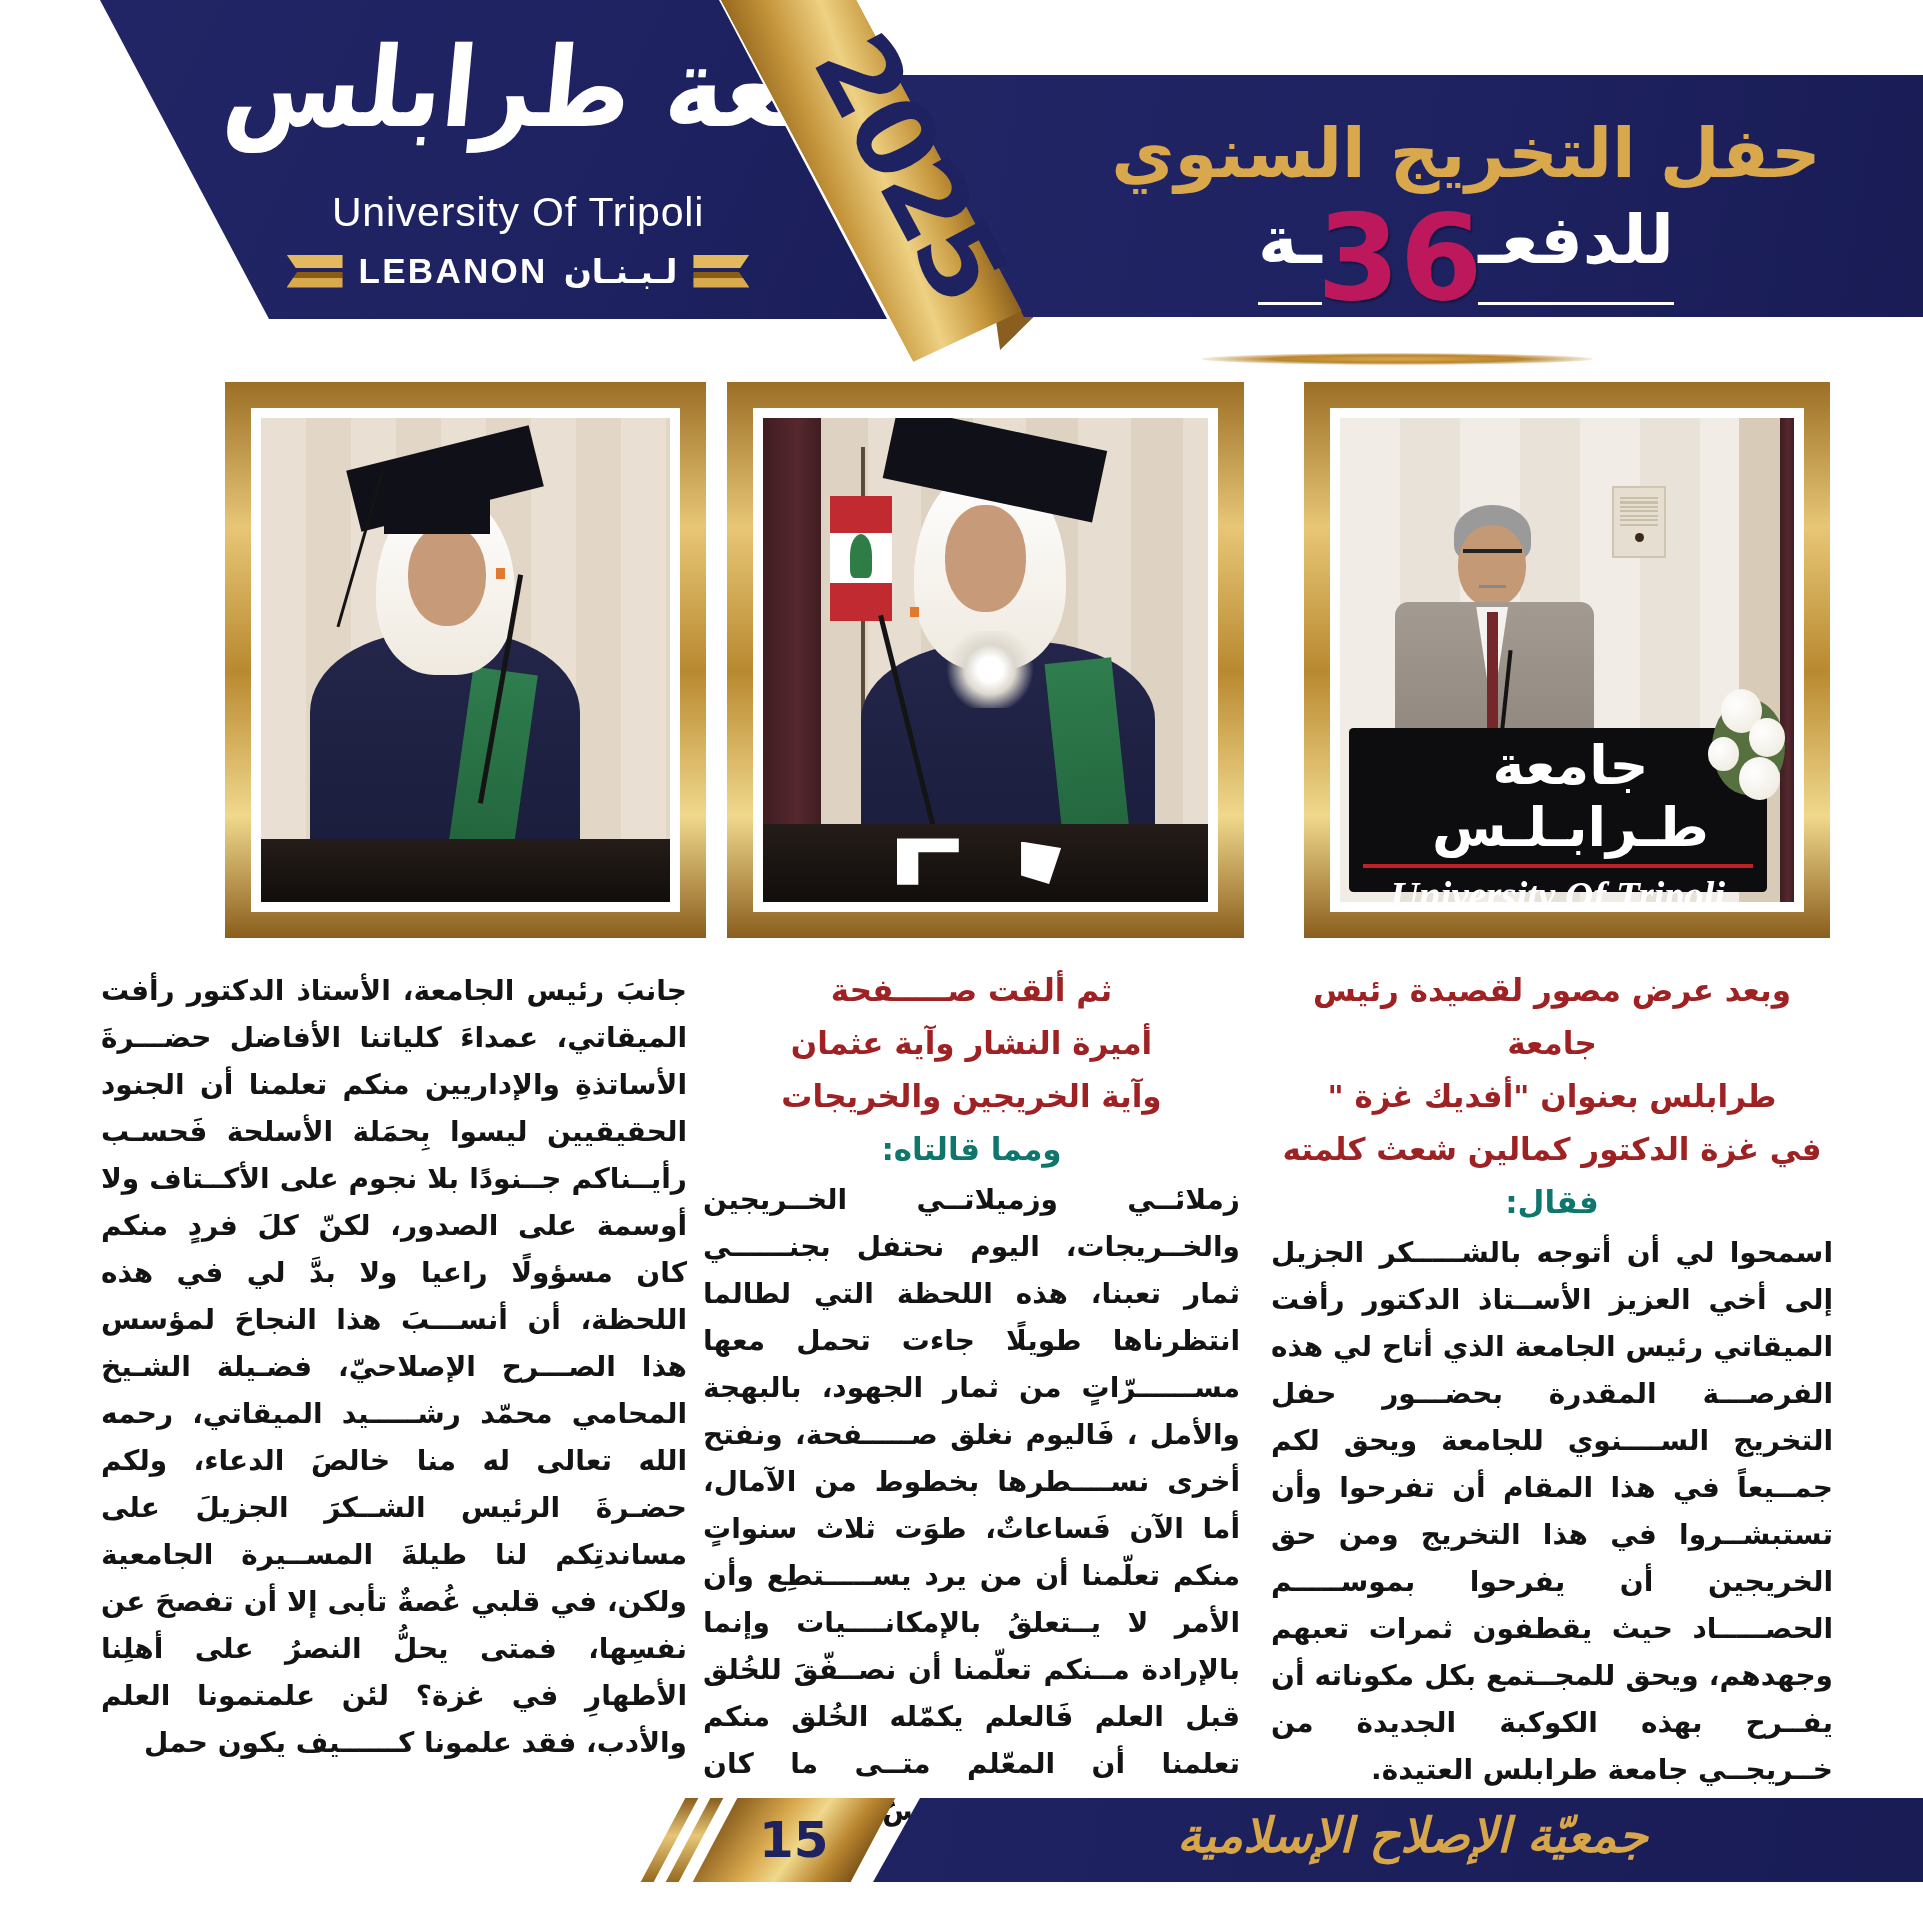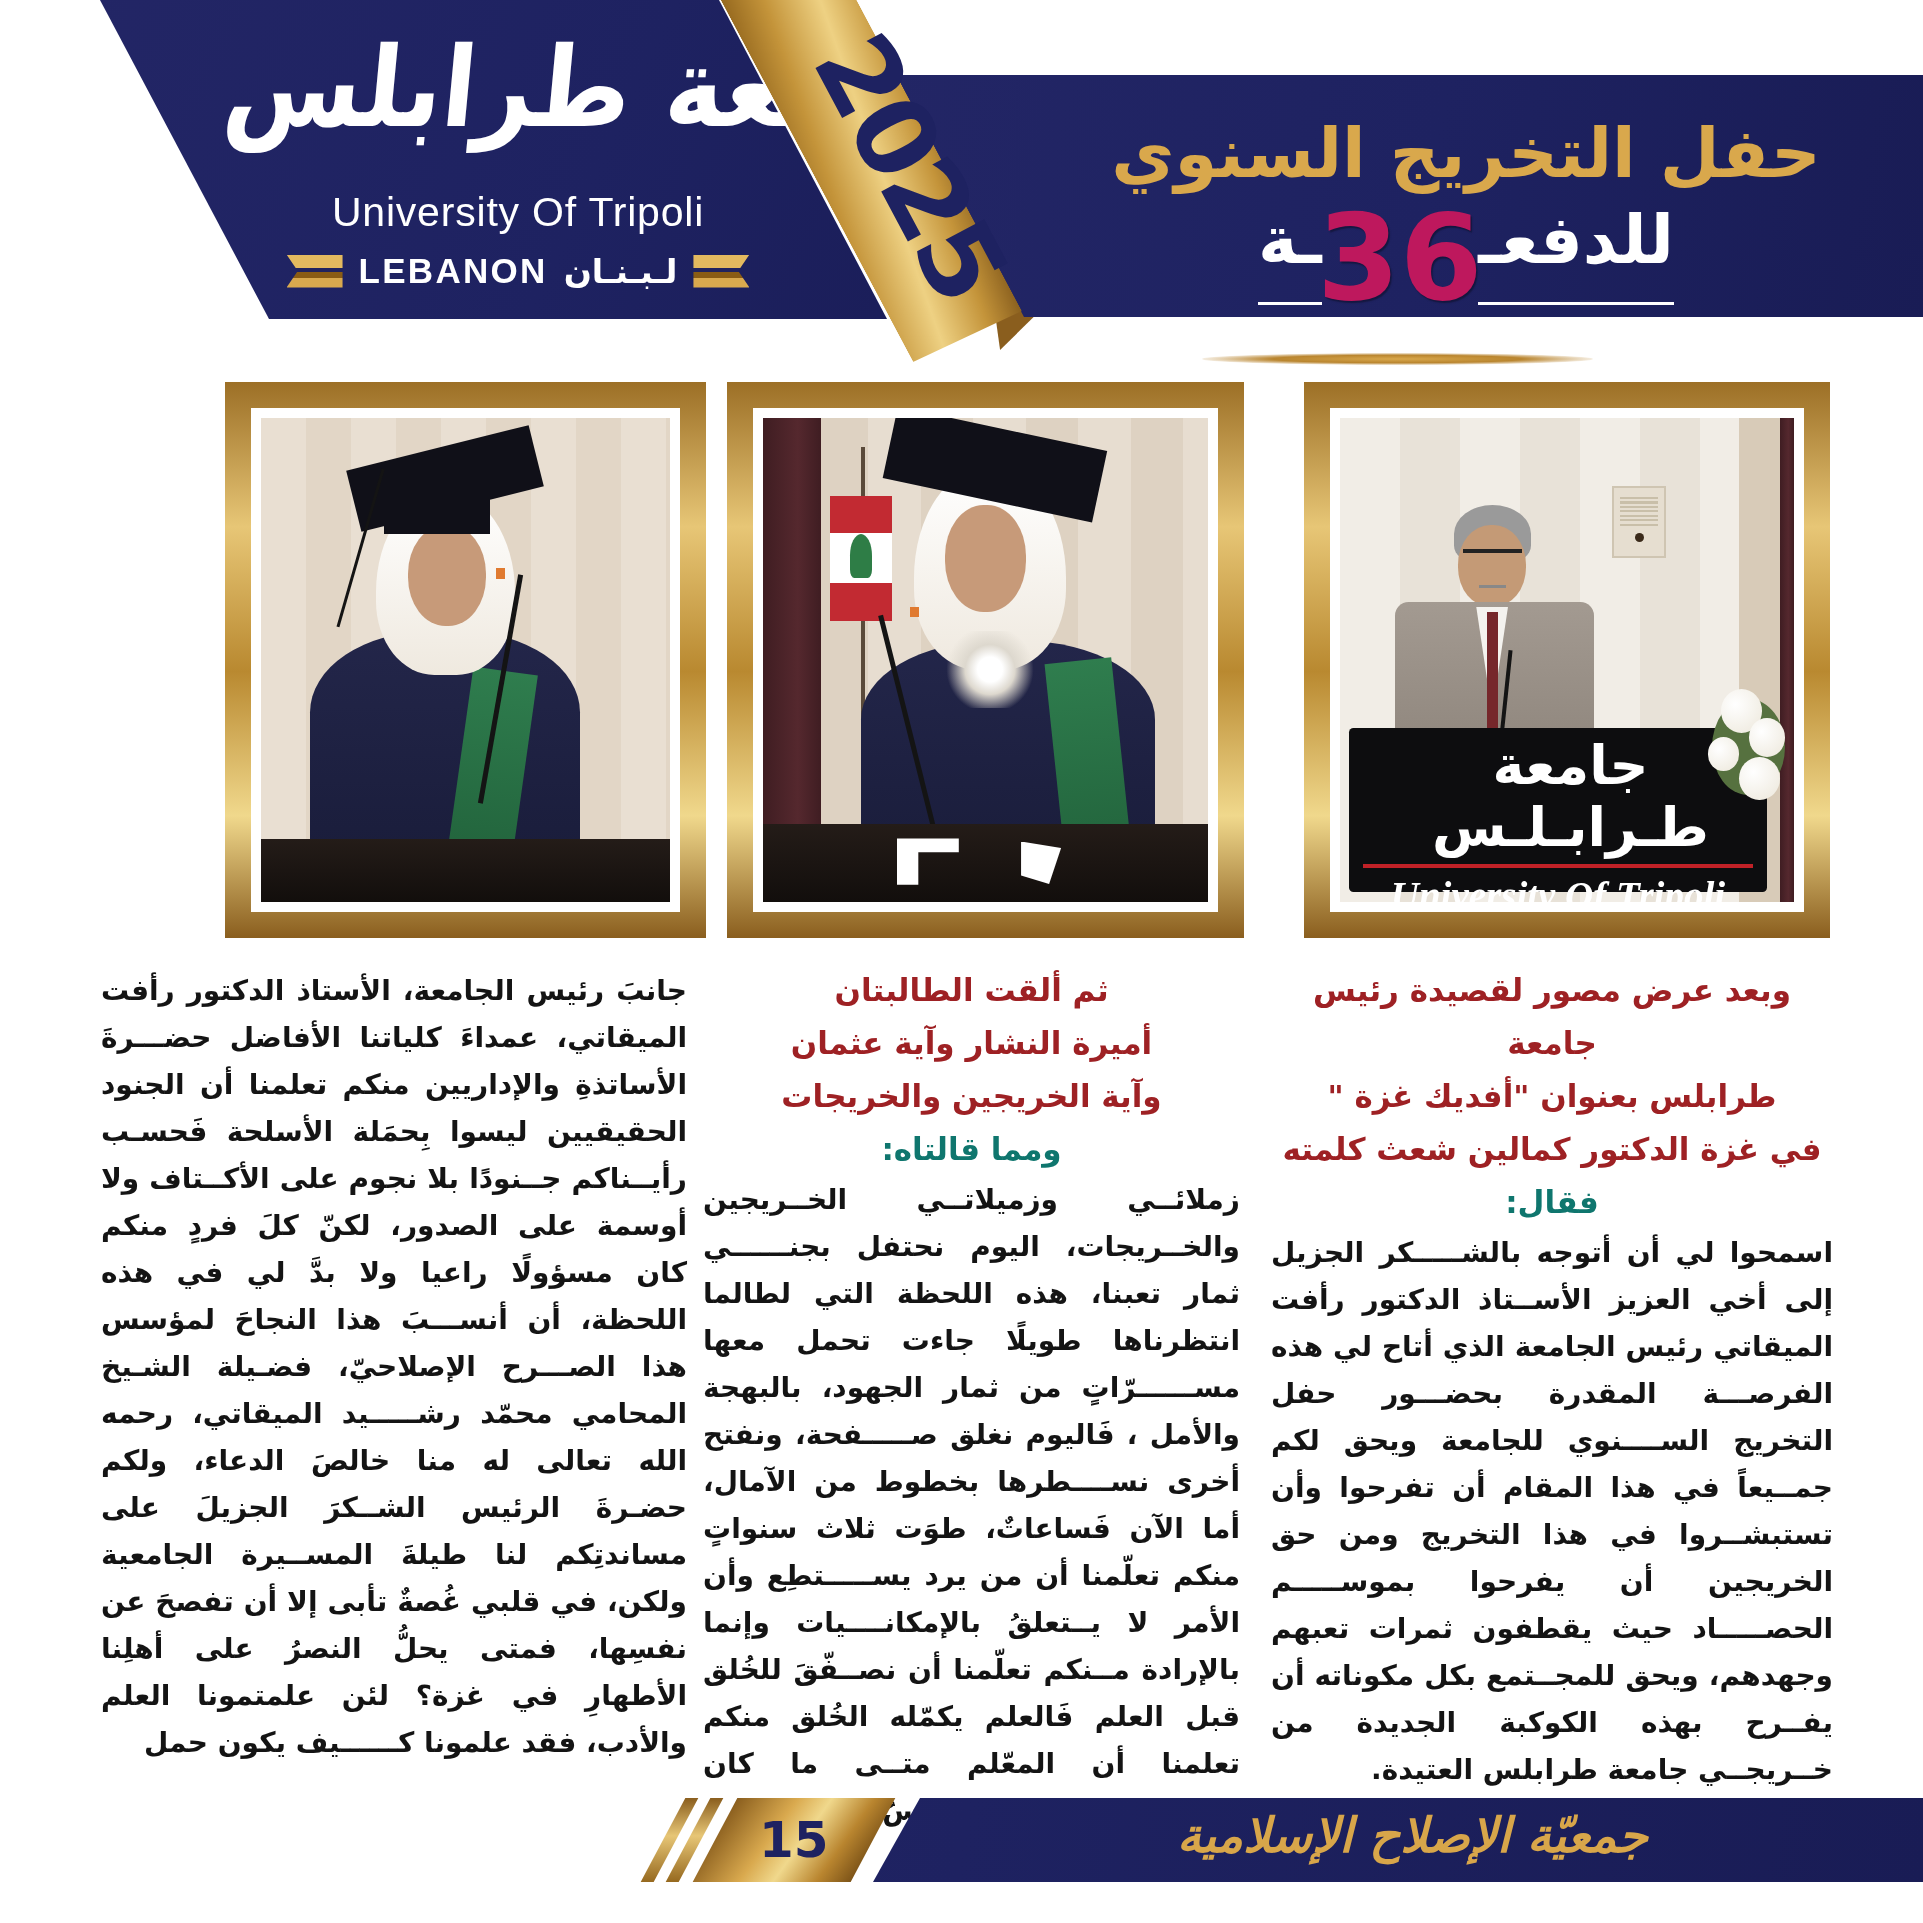--- a/index.html
+++ b/index.html
@@ -249,21 +249,21 @@
 
 <div class="abs col" style="left:1271px;top:964px;width:562px;">
   <div class="red-head">وبعد عرض مصور لقصيدة رئيس جامعة</div>
   <div class="red-head">طرابلس بعنوان "أفديك غزة "</div>
   <div class="red-head">في غزة الدكتور كمالين شعث كلمته</div>
   <div class="lead">فقال:</div>
   <p>اسمحوا لي أن أتوجه بالشـــــكر الجزيل إلى أخي العزيز الأســتاذ الدكتور رأفت الميقاتي رئيس الجامعة الذي أتاح لي هذه الفرصـــة المقدرة بحضـــور حفل التخريج الســــنوي للجامعة ويحق لكم جمــيعاً في هذا المقام أن تفرحوا وأن تستبشــروا في هذا التخريج ومن حق الخريجين أن يفرحوا بموســـــم الحصـــــاد حيث يقطفون ثمرات تعبهم وجهدهم، ويحق للمجــتمع بكل مكوناته أن يفــرح بهذه الكوكبة الجديدة من خــريجــي جامعة طرابلس العتيدة.</p>
 </div>
 
 <div class="abs col" style="left:703px;top:964px;width:537px;">
-  <div class="red-head">ثم ألقت الطالبتان</div>
+  <div class="red-head">ثم ألقت صـــــفحة</div>
   <div class="red-head">أميرة النشار وآية عثمان</div>
   <div class="red-head">وآية الخريجين والخريجات</div>
   <div class="lead">ومما قالتاه:</div>
   <p>زملائــي وزميلاتــي الخــريجين والخــريجات، اليوم نحتفل بجنــــــي ثمار تعبنا، هذه اللحظة التي لطالما انتظرناها طويلًا جاءت تحمل معها مســــــرّاتٍ من ثمار الجهود، بالبهجة والأمل ، فَاليوم نغلق صـــــفحة، ونفتح أخرى نســــطرها بخطوط من الآمال، أما الآن فَساعاتٌ، طوَت ثلاث سنواتٍ منكم تعلّمنا أن من يرد يســـــتطِع وأن الأمر لا يــتعلقُ بالإمكانــــيات وإنما بالإرادة مــنكم تعلّمنا أن نصــفّقَ للخُلق قبل العلم فَالعلم يكمّله الخُلق منكم تعلمنا أن المعّلم متــى ما كان للــــــناس كان الـــــــناسُ له</p>
 </div>
 
 <div class="abs col" style="left:101px;top:967px;width:586px;">
   <p>جانبَ رئيس الجامعة، الأستاذ الدكتور رأفت الميقاتي، عمداءَ كلياتنا الأفاضل حضـــرةَ الأساتذةِ والإداريين منكم تعلمنا أن الجنود الحقيقيين ليسوا بِحمَلة الأسلحة فَحسـب رأيــناكم جــنودًا بلا نجوم على الأكــتاف ولا أوسمة على الصدور، لكنّ كلَ فردٍ منكم كان مسؤولًا راعيا ولا بدَّ لي في هذه اللحظة، أن أنســـبَ هذا النجاحَ لمؤسس هذا الصـــرح الإصلاحيّ، فضـيلة الشـيخ المحامي محمّد رشـــــيد الميقاتي، رحمه الله تعالى له منا خالصَ الدعاء، ولكم حضـرةَ الرئيس الشــكرَ الجزيلَ على مساندتِكم لنا طيلةَ المســيرة الجامعية ولكن، في قلبي غُصةٌ تأبى إلا أن تفصحَ عن نفسِها، فمتى يحلُّ النصرُ على أهلِنا الأطهارِ في غزة؟ لئن علمتمونا العلم والأدب، فقد علمونا كــــــيف يكون حمل</p>
 </div>
 

